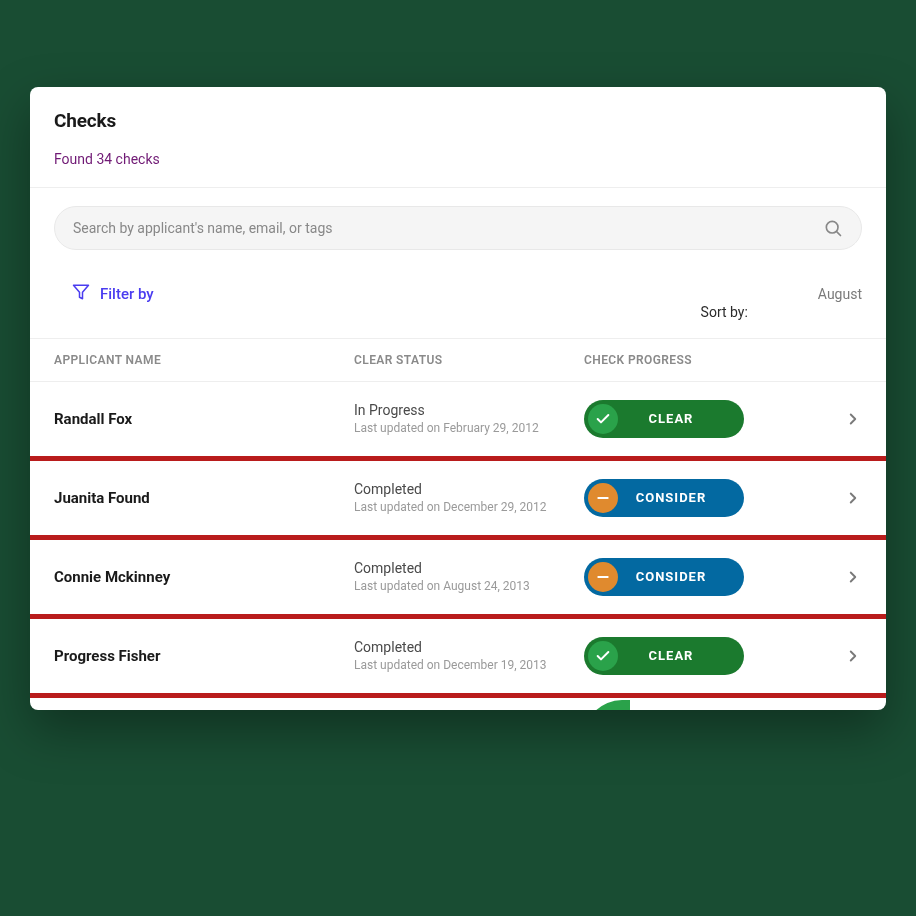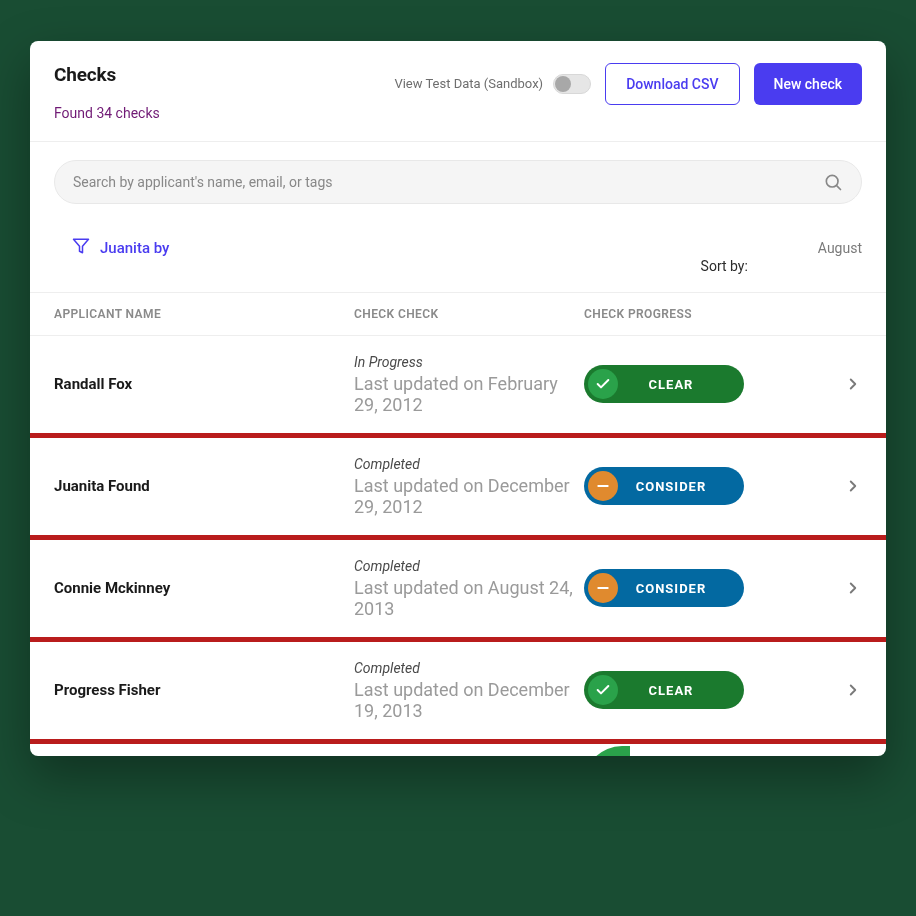--- a/index.html
+++ b/index.html
@@ -20,21 +20,21 @@
     .card {
       background: #ffffff;
       width: 856px;
       border-radius: 8px;
       box-shadow: 0 20px 50px rgba(0,0,0,0.35);
       overflow: hidden;
       margin-top: -120px;
     }
     .header {
       display: flex;
-      align-items: flex-start;
+      align-items: flex-end;
       justify-content: space-between;
       padding: 22px 24px 20px 24px;
       border-bottom: 1px solid #eeeeee;
       gap: 21px;
     }
     .header-left {}
     .title {
       font-size: 19px;
       font-weight: 700;
       color: #1a1a1a;
@@ -185,24 +185,23 @@
       cursor: pointer;
     }
     .applicant-name {
       font-size: 15px;
       font-weight: 700;
       color: #1a1a1a;
     }
     .status-text {
       font-size: 14px;
       color: #4a4a4a;
-      font-style: italic;
     }
     .updated-text {
-      font-size: 18px;
+      font-size: 12px;
       color: #9a9a9a;
       margin-top: 3px;
     }
     .progress-cell {
       display: flex;
       align-items: center;
       justify-content: space-between;
       flex: 1;
     }
     .pill {
@@ -267,30 +266,20 @@
   </style>
 </head>
 <body>
 
 <div class="card">
 
   <div class="header">
     <div class="header-left">
       <div class="title">Checks</div>
       <div class="subtitle">Found 34 checks</div>
-    </div>
-    <div class="header-right">
-      <div class="sandbox-wrap">
-        <span class="sandbox-label">View Test Data (Sandbox)</span>
-        <div class="toggle">
-          <div class="toggle-knob"></div>
-        </div>
-      </div>
-      <button class="btn btn-outline">Download CSV</button>
-      <button class="btn btn-primary">New check</button>
     </div>
   </div>
 
   <div class="search-section">
     <div class="search-bar">
       <input class="search-input" type="text" placeholder="Search by applicant's name, email, or tags" style="">
       <span class="search-icon">
         <svg width="20" height="20" viewBox="0 0 24 24" fill="none" stroke="currentColor" stroke-width="2" stroke-linecap="round" stroke-linejoin="round">
           <circle cx="11" cy="11" r="7"></circle>
           <line x1="21" y1="21" x2="16.65" y2="16.65"></line>
@@ -299,32 +288,32 @@
     </div>
   </div>
 
   <div class="filter-row">
     <div class="filter-left">
       <span>
         <svg width="18" height="18" viewBox="0 0 24 24" fill="none" stroke="#4a3cf0" stroke-width="2" stroke-linecap="round" stroke-linejoin="round">
           <polygon points="22 3 2 3 10 12.46 10 19 14 21 14 12.46 22 3"></polygon>
         </svg>
       </span>
-      <span>Juanita by</span>
+      <span>Filter by</span>
     </div>
     <div class="filter-right">
       <span class="sort-by-label">Sort by:</span>
       <span class="sort-value">August</span>
     </div>
   </div>
 
   <div class="table">
     <div class="thead">
       <div class="col-name th">APPLICANT NAME</div>
-      <div class="col-status th">CHECK CHECK</div>
+      <div class="col-status th">CLEAR STATUS</div>
       <div class="col-progress th">CHECK PROGRESS</div>
     </div>
     <div id="table-body">
         <div class="row">
           <div class="col-name">
             <div class="applicant-name">Randall Fox</div>
           </div>
           <div class="col-status">
             <div class="status-text">In Progress</div>
             <div class="updated-text">Last updated on February 29, 2012</div>

